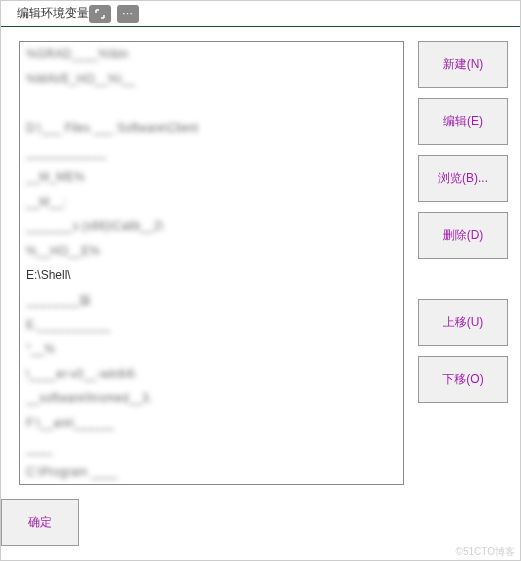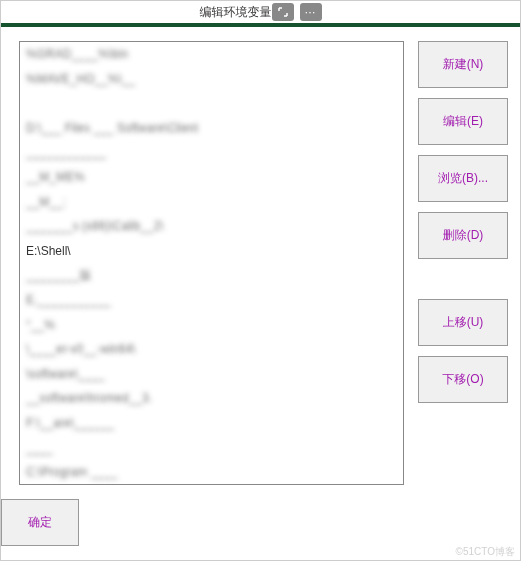--- a/index.html
+++ b/index.html
@@ -17,23 +17,23 @@
       border: 1px solid #ccc;
       width: 521px;
       height: 561px;
       display: flex;
       flex-direction: column;
     }
     .title-bar {
       height: 34px;
       display: flex;
       align-items: center;
-      justify-content: center;
+      justify-content: flex-start;
       padding: 0 16px;
-      border-bottom: 4px solid #14532d;
+      border-bottom: 1px solid #14532d;
       color: #333;
     }
     .title-bar-buttons {
       display: flex;
       gap: 6px;
     }
     .title-icon {
       width: 22px;
       height: 18px;
       background: #888;
@@ -123,26 +123,26 @@
   <div class="main">
     <div class="list-box" id="list-box">
         <div class="list-item blurred">%GRAD____%\bin</div>
         <div class="list-item blurred">%MAVE_HO__%\__</div>
         <div class="list-item blurred">&nbsp;</div>
         <div class="list-item blurred">D:\___ Files ___ Software\Client</div>
         <div class="list-item blurred">____________</div>
         <div class="list-item blurred">__M_ME%</div>
         <div class="list-item blurred">__M__:</div>
         <div class="list-item blurred">_______s (x86)\Calib__2\</div>
+        <div class="list-item blurred">%__HO__E%</div>
         <div class="list-item">E:\Shell\</div>
         <div class="list-item blurred">________版</div>
         <div class="list-item blurred">E.___________</div>
         <div class="list-item blurred">°__%</div>
         <div class="list-item blurred">\____er-v0__-win64\</div>
-        <div class="list-item blurred">\software\____</div>
         <div class="list-item blurred">__software\hromed__3.</div>
         <div class="list-item blurred">F:\__are\______</div>
         <div class="list-item blurred">____</div>
         <div class="list-item blurred">C:\Program ____</div>
       </div>
 
     <div class="side-buttons">
       <button class="btn">新建(N)</button>
       <button class="btn">编辑(E)</button>
       <button class="btn">浏览(B)...</button>

